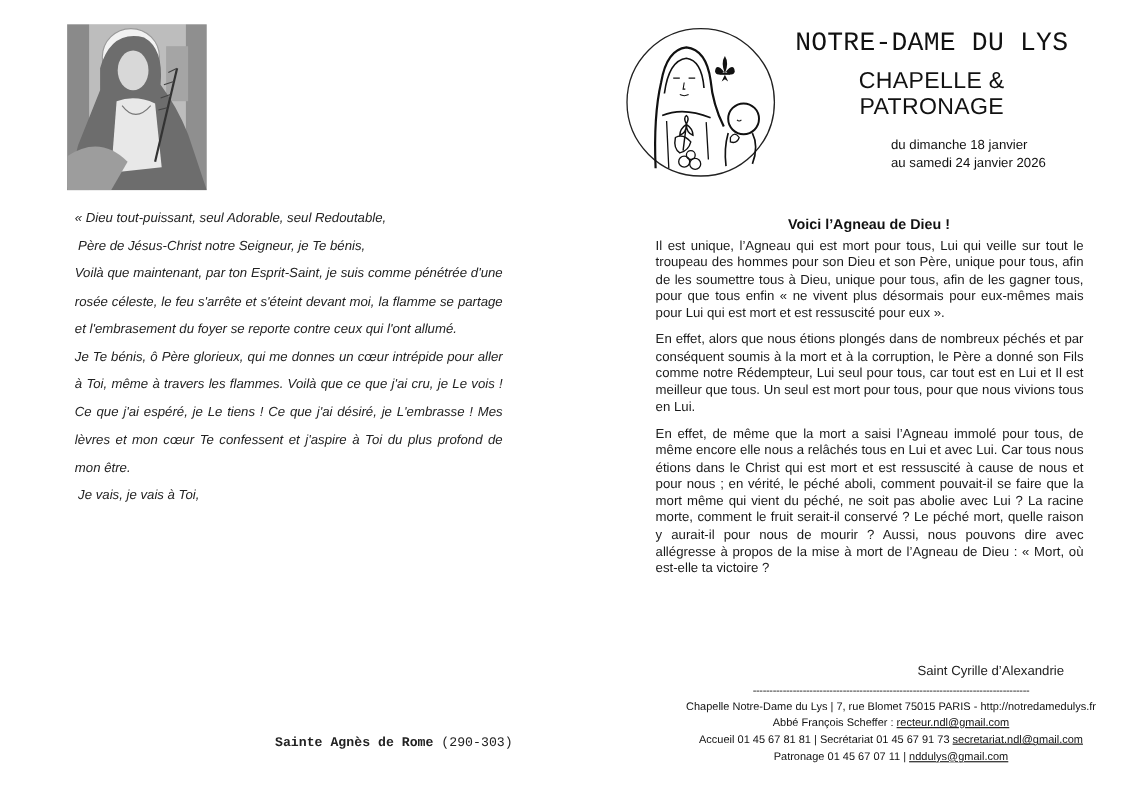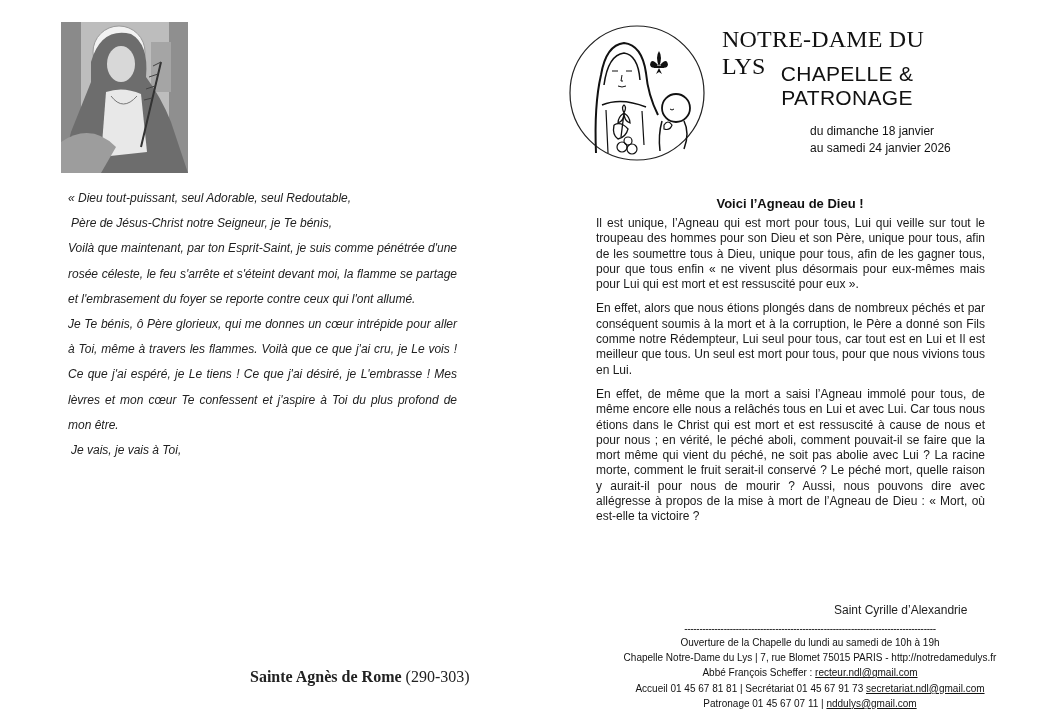--- a/index.html
+++ b/index.html
@@ -4,26 +4,26 @@
 <style>
   html, body { margin:0; padding:0; background:#ffffff; }
   body { width:1040px; height:720px; position:relative; overflow:hidden; color:#1a1a1a; }
   .abs { position:absolute; }
 
   
   .saint-img { left:61px; top:22px; width:127px; height:151px; background:#cfcfcf; overflow:hidden; }
   .prayer { left:68px; top:186px; width:389px; font-family:"Liberation Sans", sans-serif; font-style:italic; font-size:12px; line-height:25.2px; text-align:justify; color:#222; }
   .prayer p { margin:0; }
   .prayer .ind { padding-left:3px; }
-  .attrib-left { left:250px; top:668px; font-family:Liberation Serif, serif; font-size:16px; color:#222; }
+  .attrib-left { left:250px; top:668px; font-family:Liberation Mono, monospace; font-size:12px; color:#222; }
   .attrib-left b { font-weight:bold; }
 
   
   .logo { left:566px; top:25px; width:143px; height:136px; }
-  .title { left:722px; top:26px; width:250px; font-family:Liberation Serif, serif; font-size:24px; color:#111; letter-spacing:0.2px; }
+  .title { left:722px; top:26px; width:250px; text-align:center; font-family:Liberation Mono, monospace; font-size:24px; color:#111; letter-spacing:0.2px; }
   .subtitle { left:722px; top:62px; width:250px; text-align:center; font-family:"Liberation Sans", sans-serif; font-size:21px; color:#111; letter-spacing:0.3px; }
   .dates { left:810px; top:123px; font-family:Liberation Sans, sans-serif; font-size:12px; line-height:16.5px; color:#111; }
 
   .article-title { left:590px; top:196px; width:400px; text-align:center; font-family:"Liberation Sans", sans-serif; font-weight:bold; font-size:13px; color:#111; }
   .article { left:596px; top:216px; width:389px; font-family:"Liberation Sans", sans-serif; font-size:12px; line-height:15.3px; text-align:justify; color:#1a1a1a; }
   .article p { margin:0 0 9px 0; }
   .attrib-right { left:834px; top:603px; font-family:"Liberation Sans", sans-serif; font-size:12px; color:#222; }
 
   .footer { left:590px; top:623px; width:440px; text-align:center; font-family:"Liberation Sans", sans-serif; font-size:10px; line-height:15.2px; color:#111; }
   .footer .sep { letter-spacing:-0.3px; line-height:12px; }
@@ -111,21 +111,20 @@
 <div class="abs article">
   <p>Il est unique, l’Agneau qui est mort pour tous, Lui qui veille sur tout le troupeau des hommes pour son Dieu et son Père, unique pour tous, afin de les soumettre tous à Dieu, unique pour tous, afin de les gagner tous, pour que tous enfin « ne vivent plus désormais pour eux-mêmes mais pour Lui qui est mort et est ressuscité pour eux ».</p>
   <p>En effet, alors que nous étions plongés dans de nombreux péchés et par conséquent soumis à la mort et à la corruption, le Père a donné son Fils comme notre Rédempteur, Lui seul pour tous, car tout est en Lui et Il est meilleur que tous. Un seul est mort pour tous, pour que nous vivions tous en Lui.</p>
   <p>En effet, de même que la mort a saisi l’Agneau immolé pour tous, de même encore elle nous a relâchés tous en Lui et avec Lui. Car tous nous étions dans le Christ qui est mort et est ressuscité à cause de nous et pour nous ; en vérité, le péché aboli, comment pouvait-il se faire que la mort même qui vient du péché, ne soit pas abolie avec Lui ? La racine morte, comment le fruit serait-il conservé ? Le péché mort, quelle raison y aurait-il pour nous de mourir ? Aussi, nous pouvons dire avec allégresse à propos de la mise à mort de l’Agneau de Dieu : « Mort, où est-elle ta victoire ?</p>
 </div>
 
 <div class="abs attrib-right">Saint Cyrille d’Alexandrie</div>
 
 <div class="abs footer">
   <div class="sep">-----------------------------------------------------------------------------------</div>
-  <div>Ouverture de la Chapelle du lundi au samedi de 10h à 19h</div>
   <div>Chapelle Notre-Dame du Lys | 7, rue Blomet 75015 PARIS - http://notredamedulys.fr</div>
   <div>
     <span>Abbé François Scheffer : </span><a>recteur.ndl@gmail.com</a>
   </div>
   <div>
     <span>Accueil 01 45 67 81 81 | Secrétariat 01 45 67 91 73 </span><a>secretariat.ndl@gmail.com</a>
   </div>
   <div>
     <span>Patronage 01 45 67 07 11 | </span><a>nddulys@gmail.com</a>
   </div>

